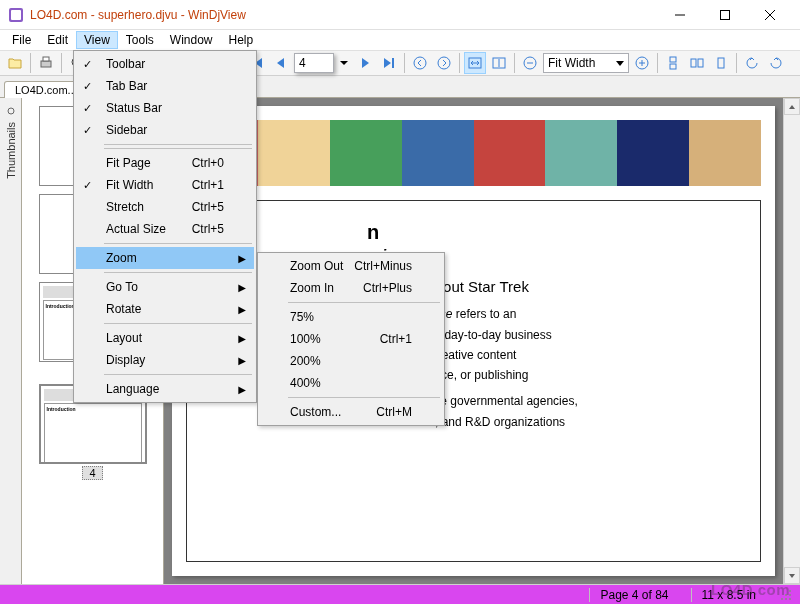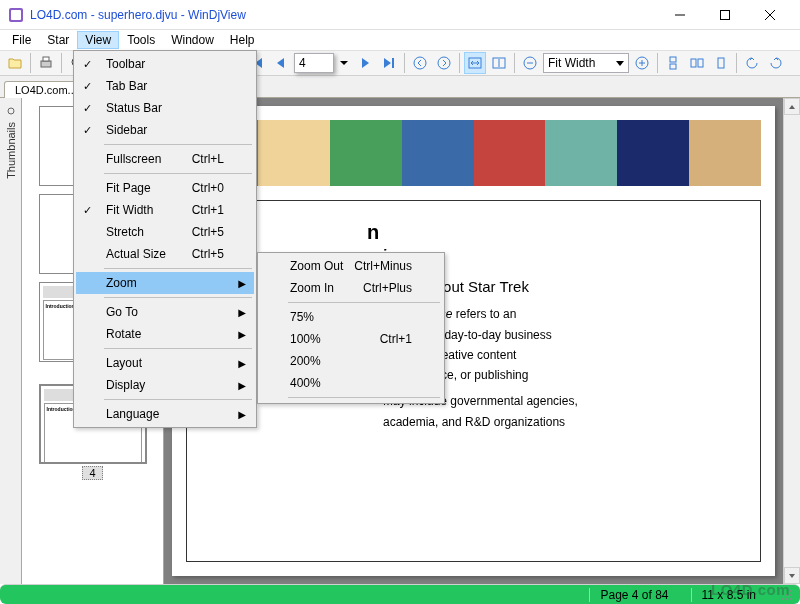--- a/index.html
+++ b/index.html
@@ -1,21 +1,21 @@
 <!DOCTYPE html>
 <html><head>
 <meta charset="utf-8">
 <style>
 * { margin: 0; padding: 0; box-sizing: border-box; font-family: "Segoe UI", Tahoma, sans-serif; font-size: 12px; }
 body { background: #fff; width: 800px; height: 604px; overflow: hidden; position: relative; }
 
 
 .titlebar { height: 30px; background: #fff; border-bottom: 1px solid #e0e0e0; display: flex; align-items: center; padding: 0 8px; }
 .titlebar .icon { width: 16px; height: 16px; margin-right: 6px; }
-.titlebar .title { flex: 1; font-size: 12px; color: #1d4ed8; }
+.titlebar .title { flex: 1; font-size: 12px; color: #c2410c; }
 .titlebar .winbtn { width: 45px; height: 29px; display: flex; align-items: center; justify-content: center; color: #000; }
 
 
 .menubar { height: 20px; display: flex; align-items: center; padding: 0 4px; background: #fff; }
 .menubar .item { padding: 0 8px; cursor: default; }
 .menubar .item.active { background: #cce8ff; border: 1px solid #99d1ff; padding: 1px 7px; }
 
 
 .toolbar { height: 26px; background: #f5f5f5; border-top: 1px solid #e0e0e0; border-bottom: 1px solid #d0d0d0; display: flex; align-items: center; padding: 0 4px; gap: 2px; }
 .toolbar .tbtn { width: 22px; height: 22px; display: flex; align-items: center; justify-content: center; border: 1px solid transparent; }
@@ -47,21 +47,21 @@
 .page-body h2 { font-size: 20px; font-weight: bold; margin-bottom: 2px; }
 .page-body .sub { font-style: italic; font-weight: bold; font-size: 15px; margin-bottom: 14px; }
 .page-body ul { list-style: none; }
 .page-body li { font-size: 15px; line-height: 1.35; margin-bottom: 6px; padding-left: 16px; position: relative; }
 .page-body li::before { content: "▪"; color: #c00; position: absolute; left: 0; top: 1px; font-size: 12px; }
 .scrollbar-v { width: 17px; background: #f0f0f0; border-left: 1px solid #d0d0d0; display: flex; flex-direction: column; }
 .scrollbar-v .arrow { height: 17px; display: flex; align-items: center; justify-content: center; background: #f0f0f0; border: 1px solid #d0d0d0; }
 .scrollbar-v .track { flex: 1; background: #f0f0f0; position: relative; }
 
 
-.statusbar { height: 20px; background: #22c55e; border-top: 1px solid #d0d0d0; display: flex; align-items: center; justify-content: flex-end; padding: 0 6px; gap: 12px; font-size: 11px; border-radius: 6px; }
+.statusbar { height: 20px; background: #d946ef; border-top: 1px solid #d0d0d0; display: flex; align-items: center; justify-content: flex-end; padding: 0 6px; gap: 12px; font-size: 11px; }
 .statusbar .cell { border-left: 1px solid #c0c0c0; padding: 0 10px; }
 .statusbar .grip { width: 16px; height: 16px; }
 
 
 .menu { position: absolute; background: #f0f0f0; border: 1px solid #a0a0a0; box-shadow: 2px 2px 4px rgba(0,0,0,0.2); z-index: 100; padding: 2px; }
 .menu .gutter { position: absolute; left: 2px; top: 2px; bottom: 2px; width: 26px; background: #f0f0f0; }
 .menu .mi { height: 22px; display: flex; align-items: center; padding: 0 30px 0 30px; position: relative; cursor: default; white-space: nowrap; }
 .menu .mi.hl { background: #90c8f6; }
 .menu .mi .check { position: absolute; left: 7px; font-size: 11px; }
 .menu .mi .shortcut { position: absolute; right: 30px; }
@@ -96,21 +96,21 @@
   <div class="winbtn close">
       <svg width="10" height="10">
         <line x1="0" y1="0" x2="10" y2="10" stroke="#000"></line>
         <line x1="10" y1="0" x2="0" y2="10" stroke="#000"></line>
       </svg>
     </div>
 </div>
 
 <div class="menubar">
   <div class="item">File</div>
-  <div class="item">Star</div>
+  <div class="item">Edit</div>
   <div class="item active">View</div>
   <div class="item">Tools</div>
   <div class="item">Window</div>
   <div class="item">Help</div>
 </div>
 
 <div class="toolbar">
   <div class="tbtn">
       <svg width="16" height="16">
         <path d="M2 4h4l1 1h7v8H2z" fill="#fceca4" stroke="#c9a63f"></path>
@@ -349,24 +349,20 @@
     </div>
   <div class="mi">
       <span class="check">✓</span>
       <span>Status Bar</span>
     </div>
   <div class="mi">
       <span class="check">✓</span>
       <span>Sidebar</span>
     </div>
   <div class="msep"></div>
-  <div class="mi">
-      <span>Fullscreen</span>
-      <span class="shortcut">Ctrl+L</span>
-    </div>
   <div class="msep"></div>
   <div class="mi">
       <span>Fit Page</span>
       <span class="shortcut">Ctrl+0</span>
     </div>
   <div class="mi">
       <span class="check">✓</span>
       <span>Fit Width</span>
       <span class="shortcut">Ctrl+1</span>
     </div>
@@ -426,15 +422,19 @@
       <span>100%</span>
       <span class="shortcut">Ctrl+1</span>
     </div>
   <div class="mi">
       <span>200%</span>
     </div>
   <div class="mi">
       <span>400%</span>
     </div>
   <div class="msep"></div>
+  <div class="mi">
+      <span>Custom...</span>
+      <span class="shortcut">Ctrl+M</span>
+    </div>
 </div>
 
 <div class="watermark">LO4D.com</div>
 
 </body></html>

